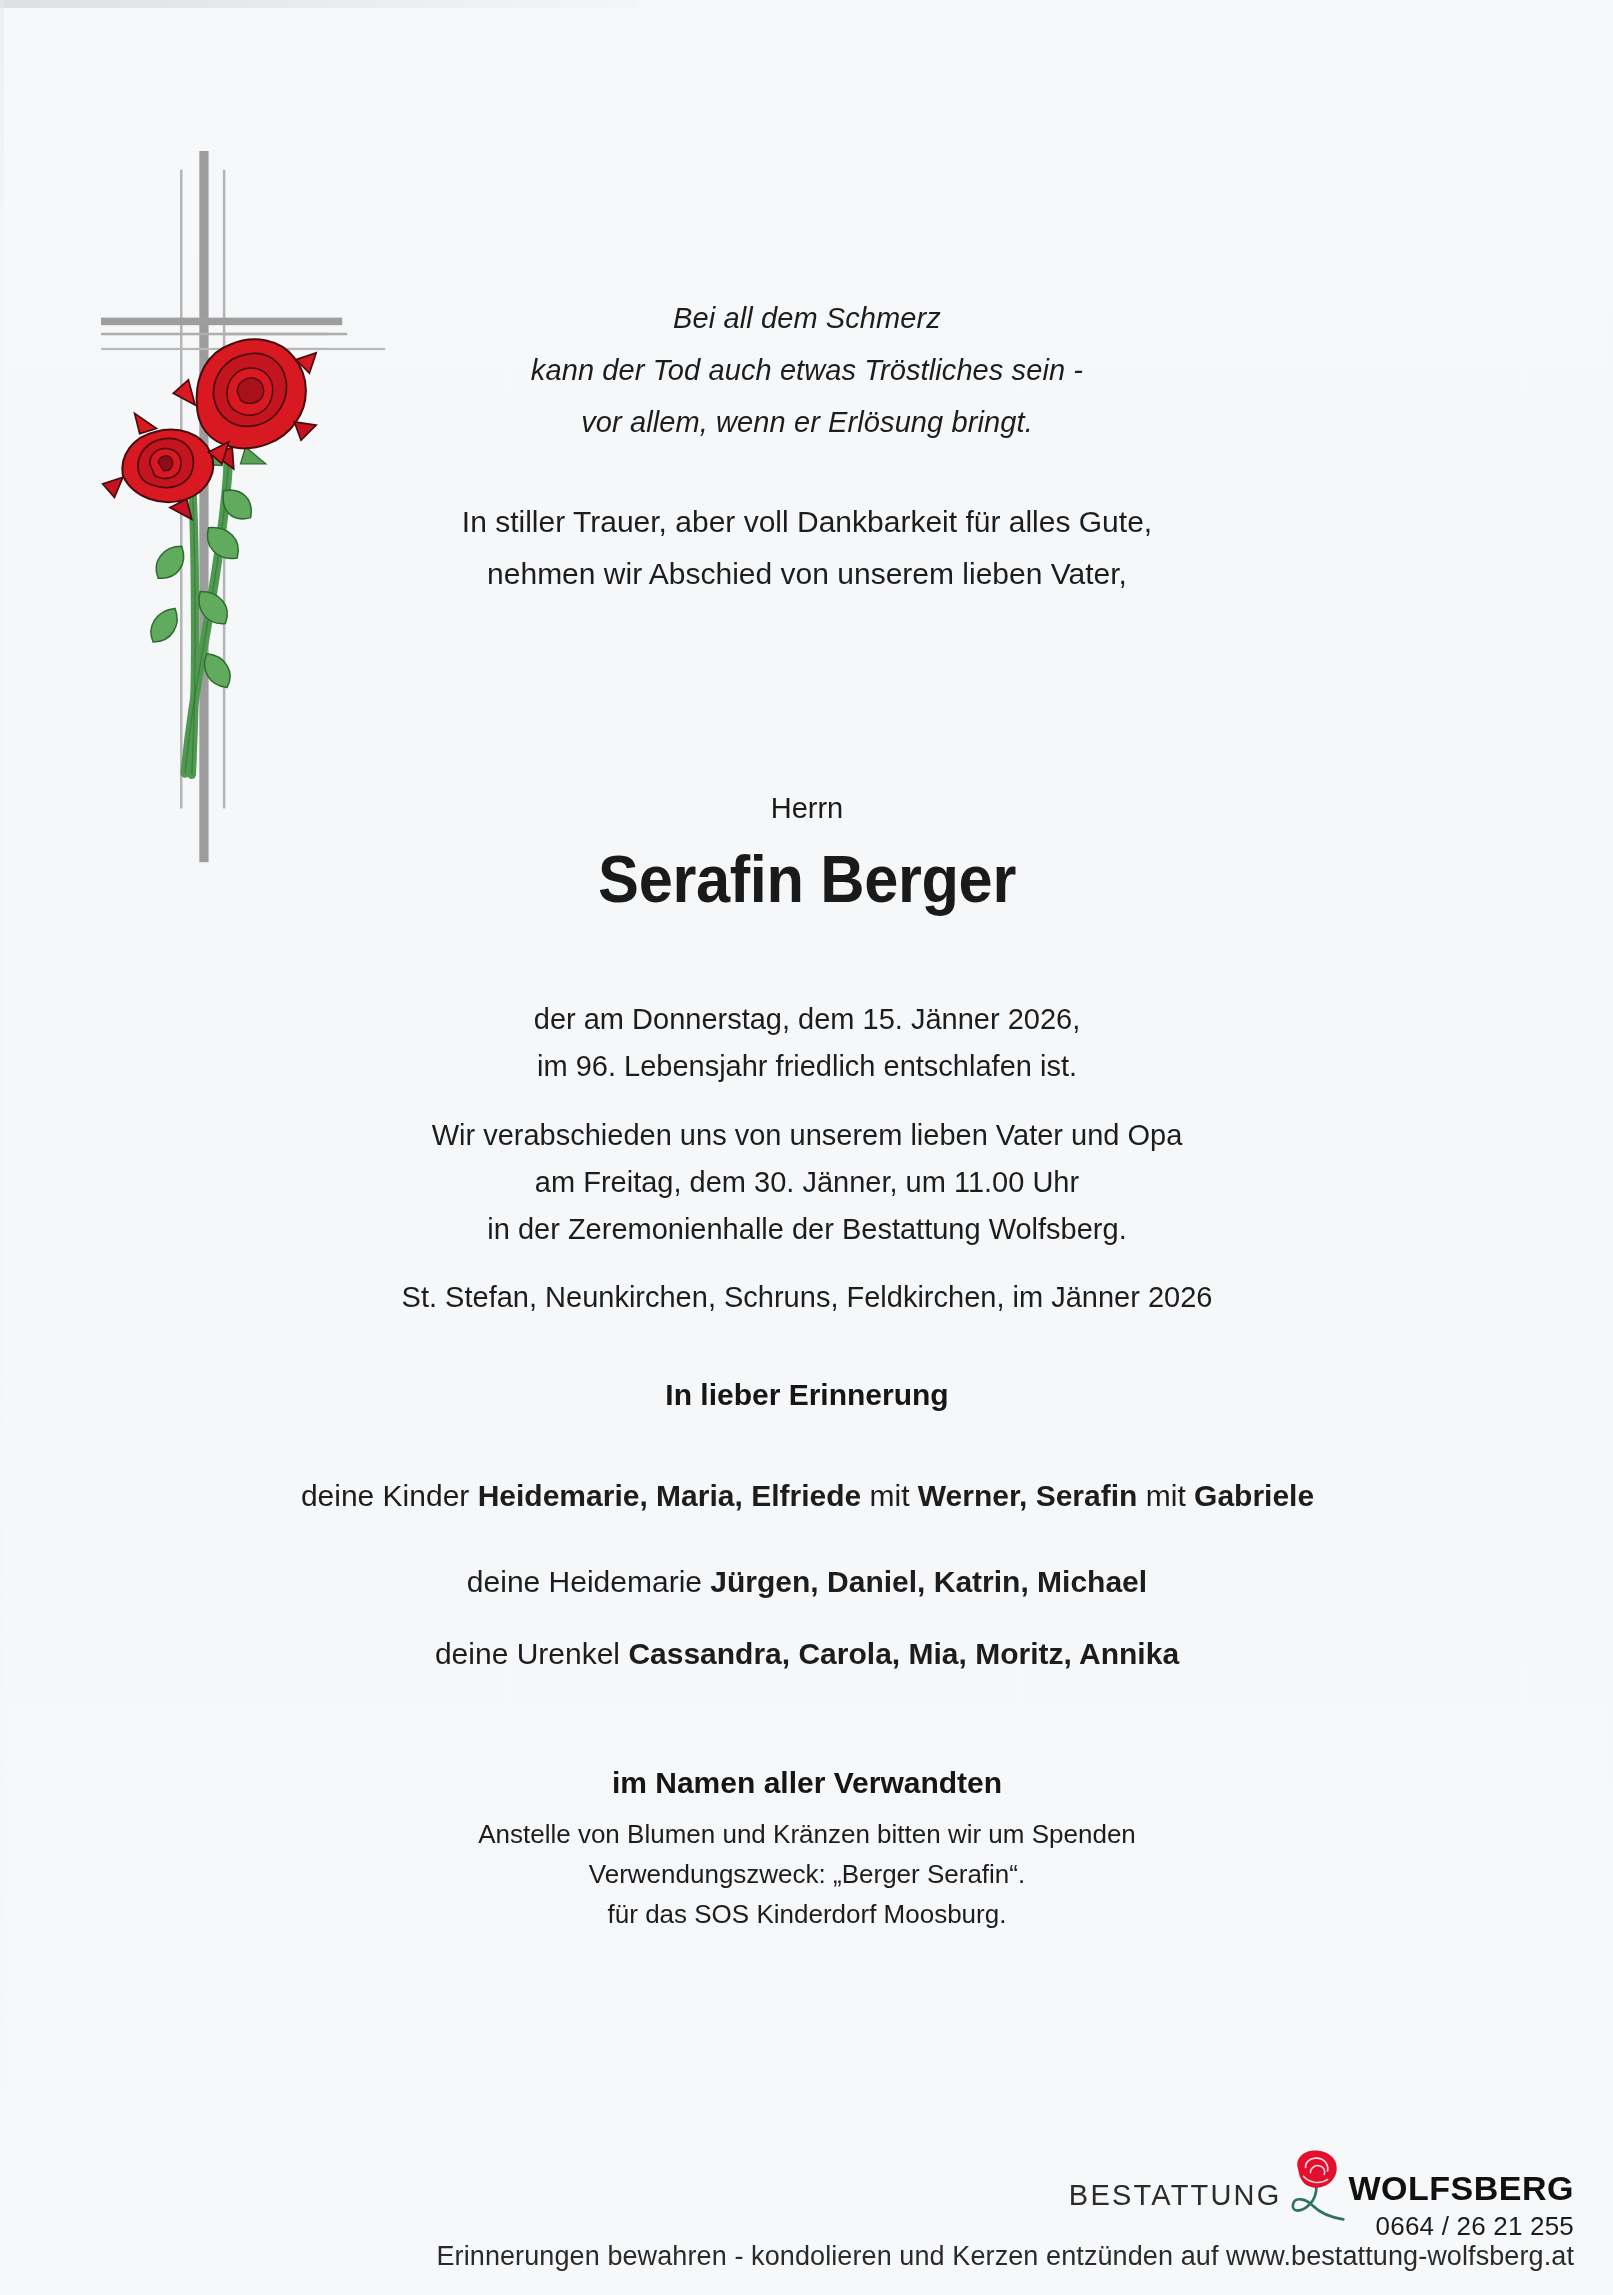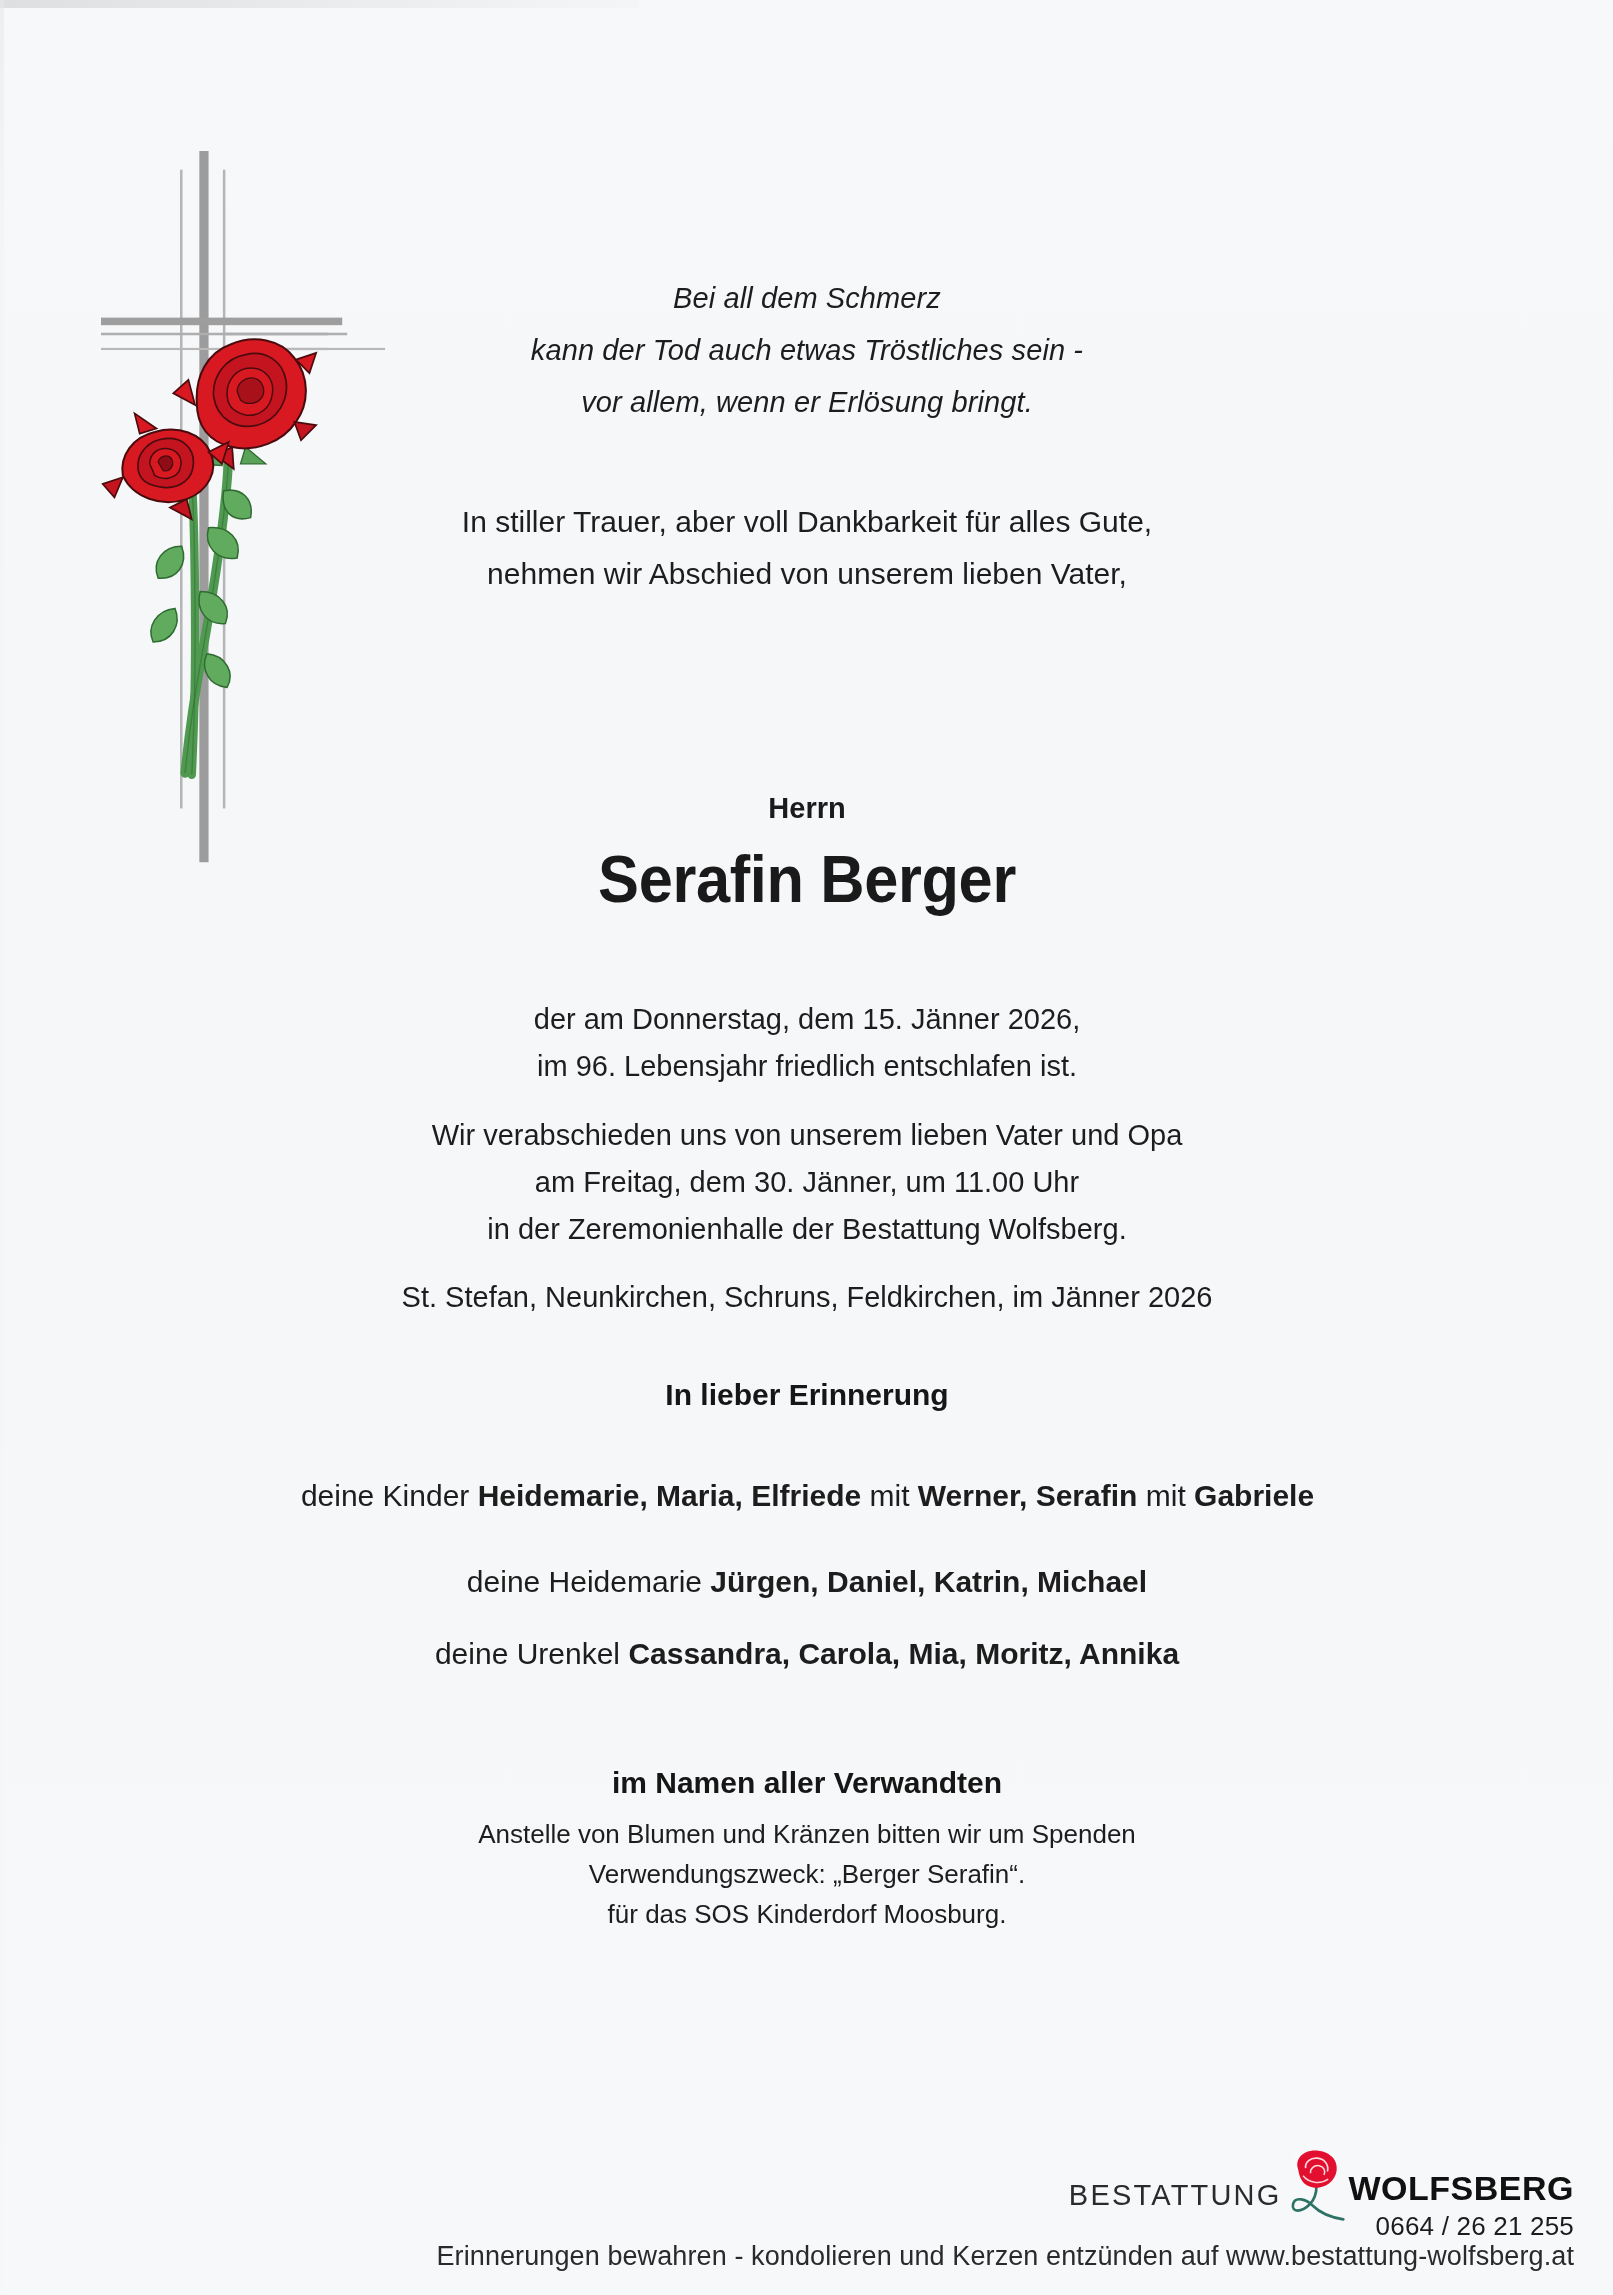--- a/index.html
+++ b/index.html
@@ -53,21 +53,21 @@
     position: absolute;
     left: 286px;
     top: 0;
     width: 1042px;
     text-align: center;
     color: #1b1b1b;
   }
 
   .poem {
     position: absolute;
-    top: 272px;
+    top: 292px;
     left: 0;
     width: 1042px;
     font-style: italic;
     font-size: 29px;
     line-height: 52px;
     letter-spacing: 0.1px;
     color: #1d1d1d;
     font-stretch: condensed;
   }
 
@@ -78,21 +78,21 @@
   }
 
   .para {
     font-size: 30px;
     line-height: 52px;
     color: #1d1d1d;
   }
 
   .herrn {
     font-size: 29px;
-    font-weight: bold;
+    font-weight: normal;
     line-height: 40px;
   }
 
   .deceased-name {
     font-size: 66px;
     font-weight: bold;
     line-height: 77px;
     letter-spacing: -0.4px;
     color: #1a1a1a;
     transform: scaleX(0.93);

